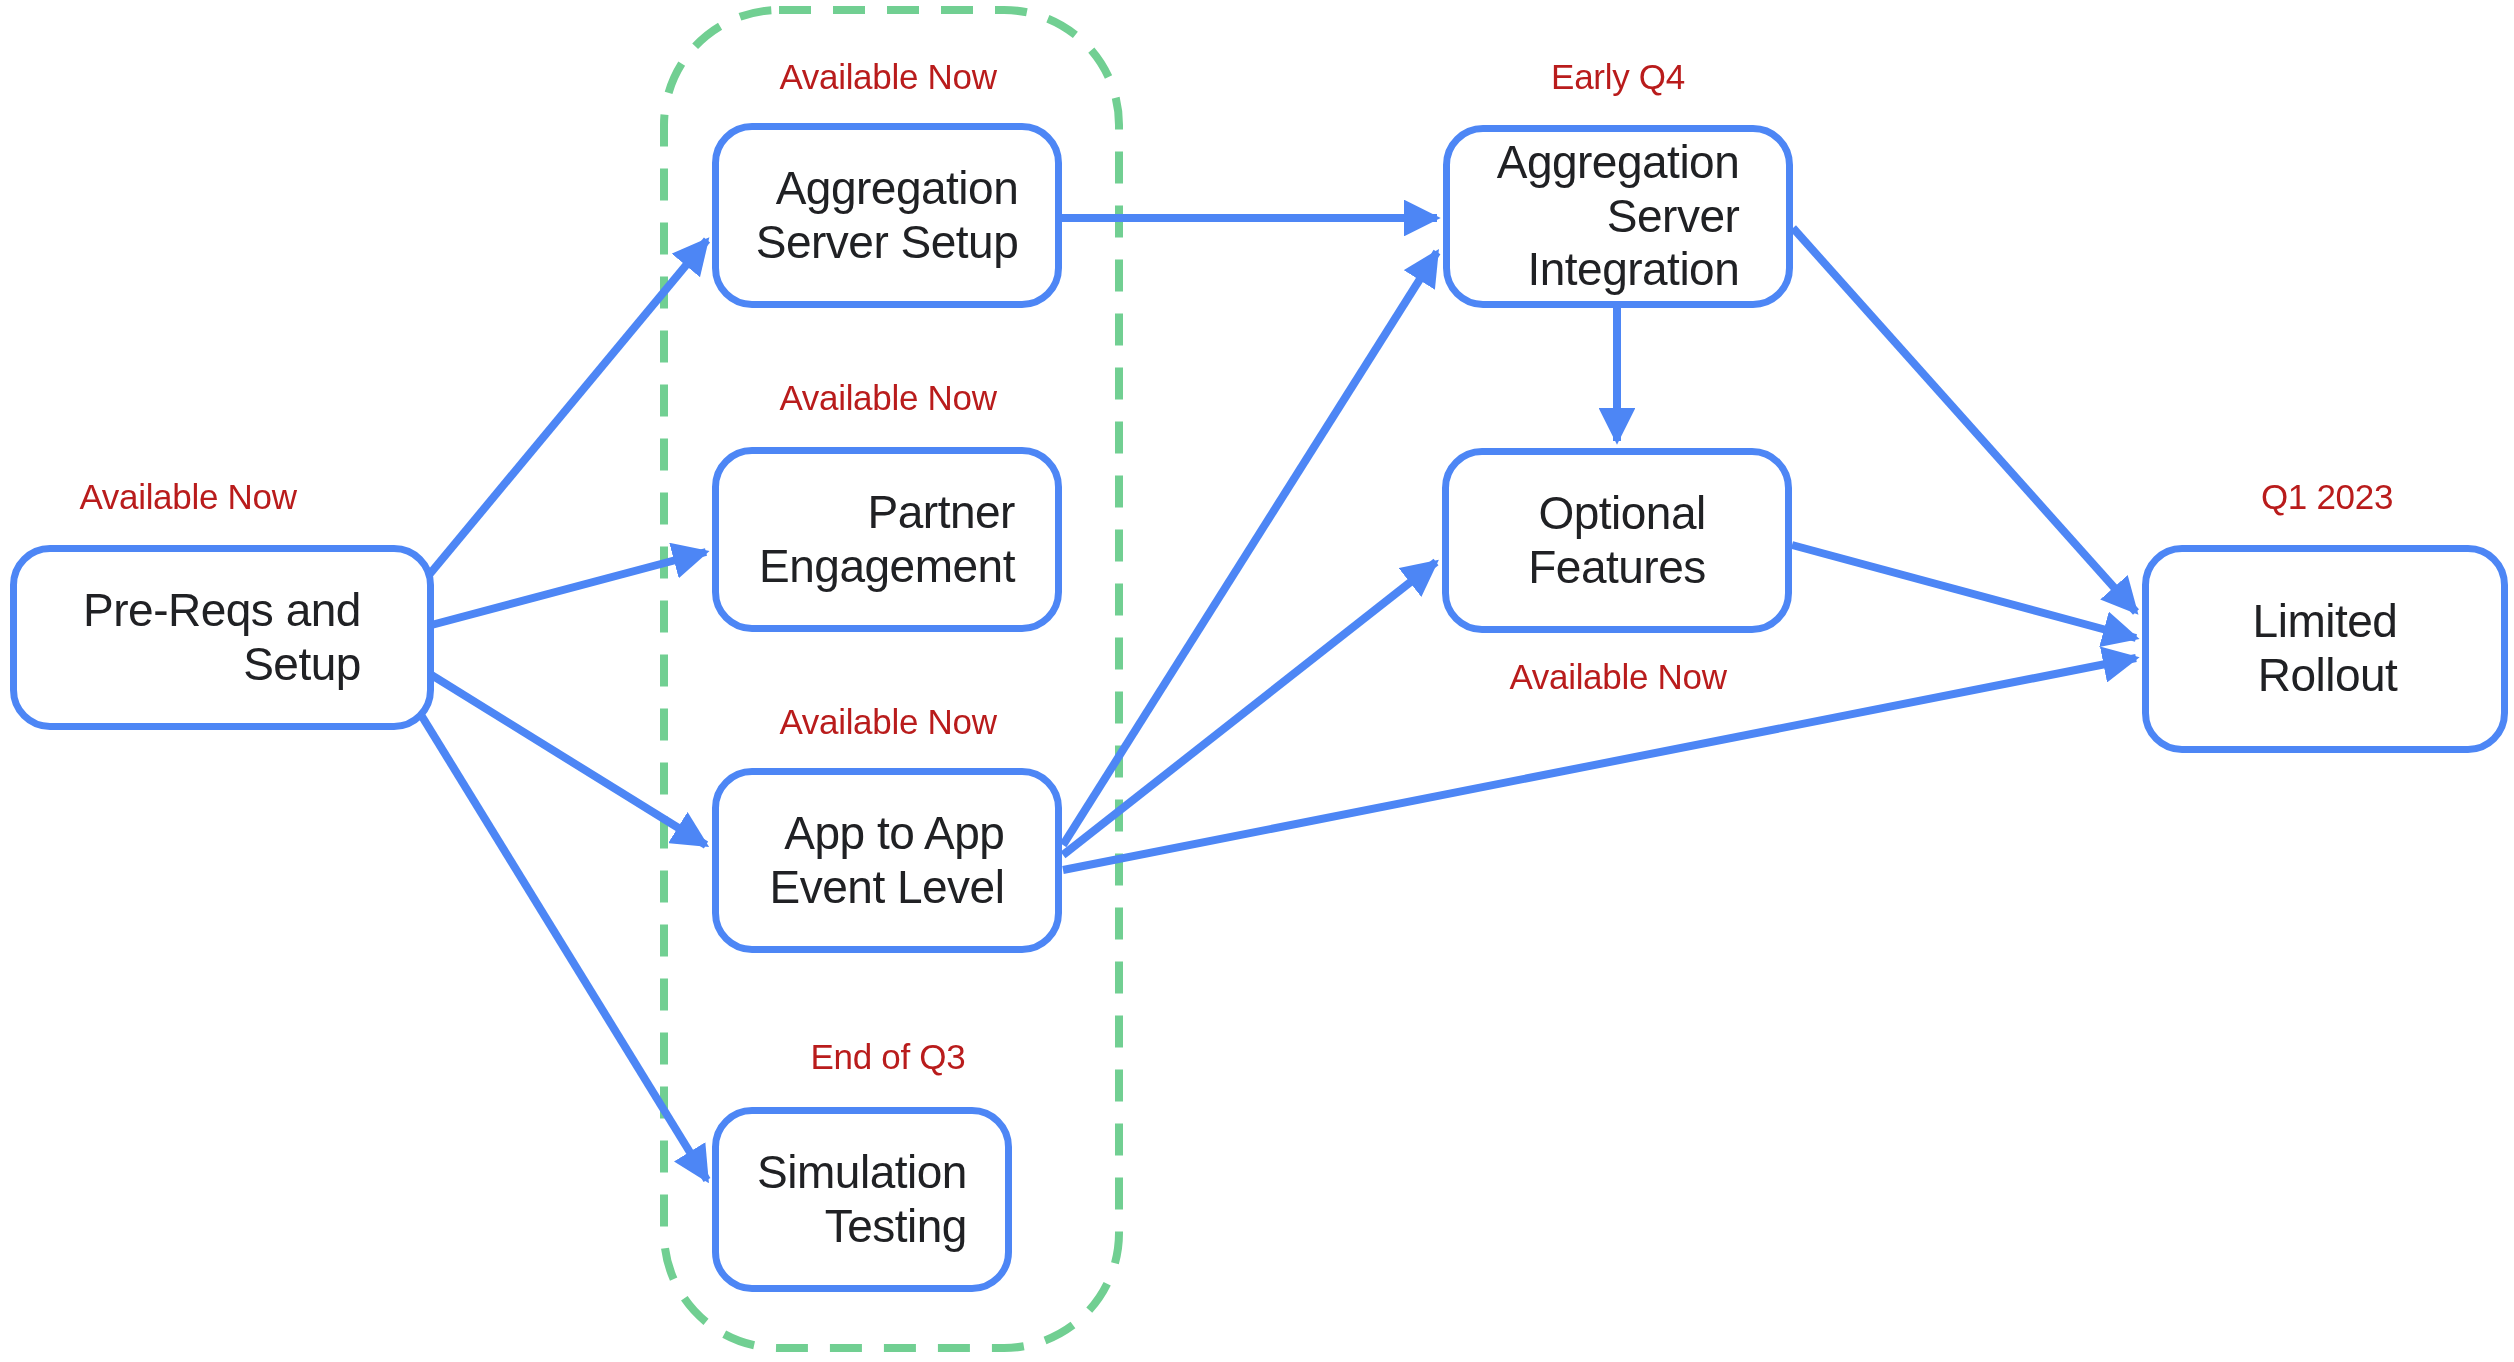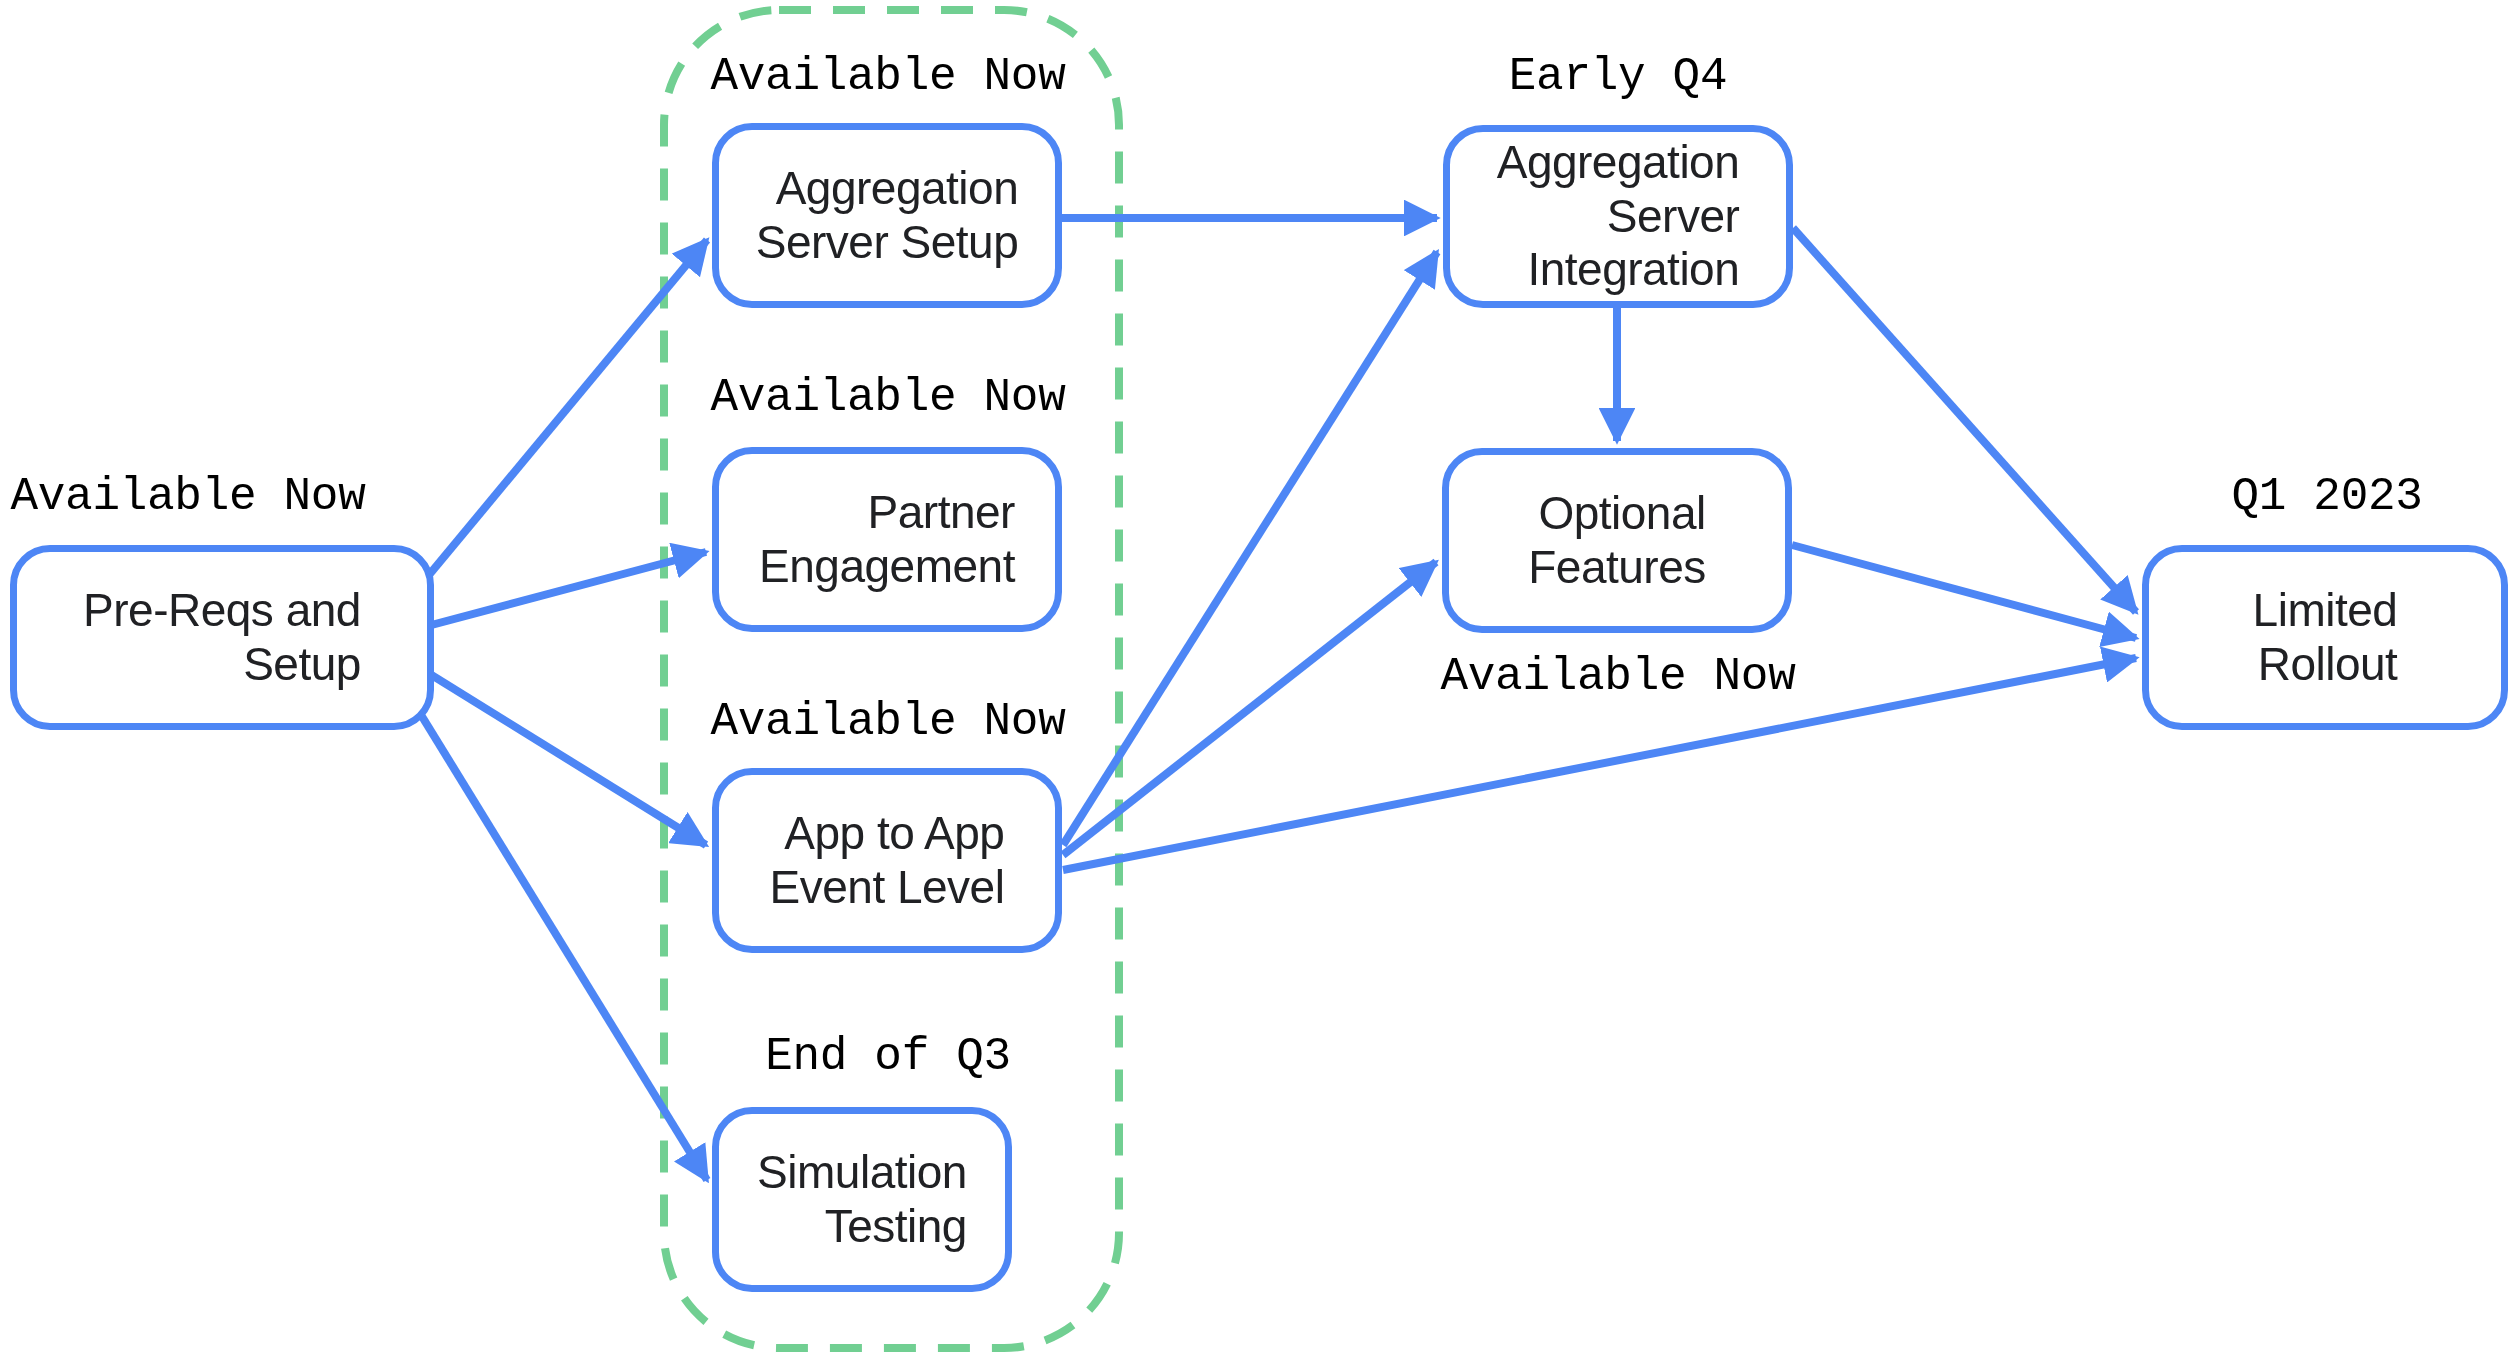--- a/index.html
+++ b/index.html
@@ -24,36 +24,35 @@
     white-space:pre-line;
     font-size:46px;
     font-weight:500;
     letter-spacing:-0.5px;
     line-height:1.17;
     color:#202124;
   }
   .status{
     position:absolute;
     transform:translate(-50%,-50%);
-    font-size:46px;
+    font-size:35px;
     font-weight:500;
     letter-spacing:-0.3px;
-    color:#000000;
+    color:#b91c1c;
     white-space:nowrap;
-    font-family:Liberation Mono, monospace;
   }
   
   .n-prereqs  {left:10px;   top:545px;  width:424px; height:185px;}
   .n-aggsetup {left:712px;  top:123px;  width:350px; height:185px;}
   .n-partner  {left:712px;  top:447px;  width:350px; height:185px;}
   .n-app2app  {left:712px;  top:768px;  width:350px; height:185px;}
   .n-simtest  {left:712px;  top:1107px; width:300px; height:185px;}
   .n-aggint   {left:1443px; top:125px;  width:350px; height:183px;}
   .n-optfeat  {left:1442px; top:448px;  width:350px; height:185px;}
-  .n-rollout  {left:2142px; top:545px;  width:366px; height:185px;}
+  .n-rollout  {left:2142px; top:545px;  width:366px; height:208px;}
   
   .s-prereqs  {left:188px;  top:497px;}
   .s-aggsetup {left:888px;  top:77px;}
   .s-partner  {left:888px;  top:398px;}
   .s-app2app  {left:888px;  top:722px;}
   .s-simtest  {left:888px;  top:1057px;}
   .s-aggint   {left:1618px; top:77px;}
   .s-optfeat  {left:1618px; top:677px;}
   .s-rollout  {left:2327px; top:497px;}
 </style>

